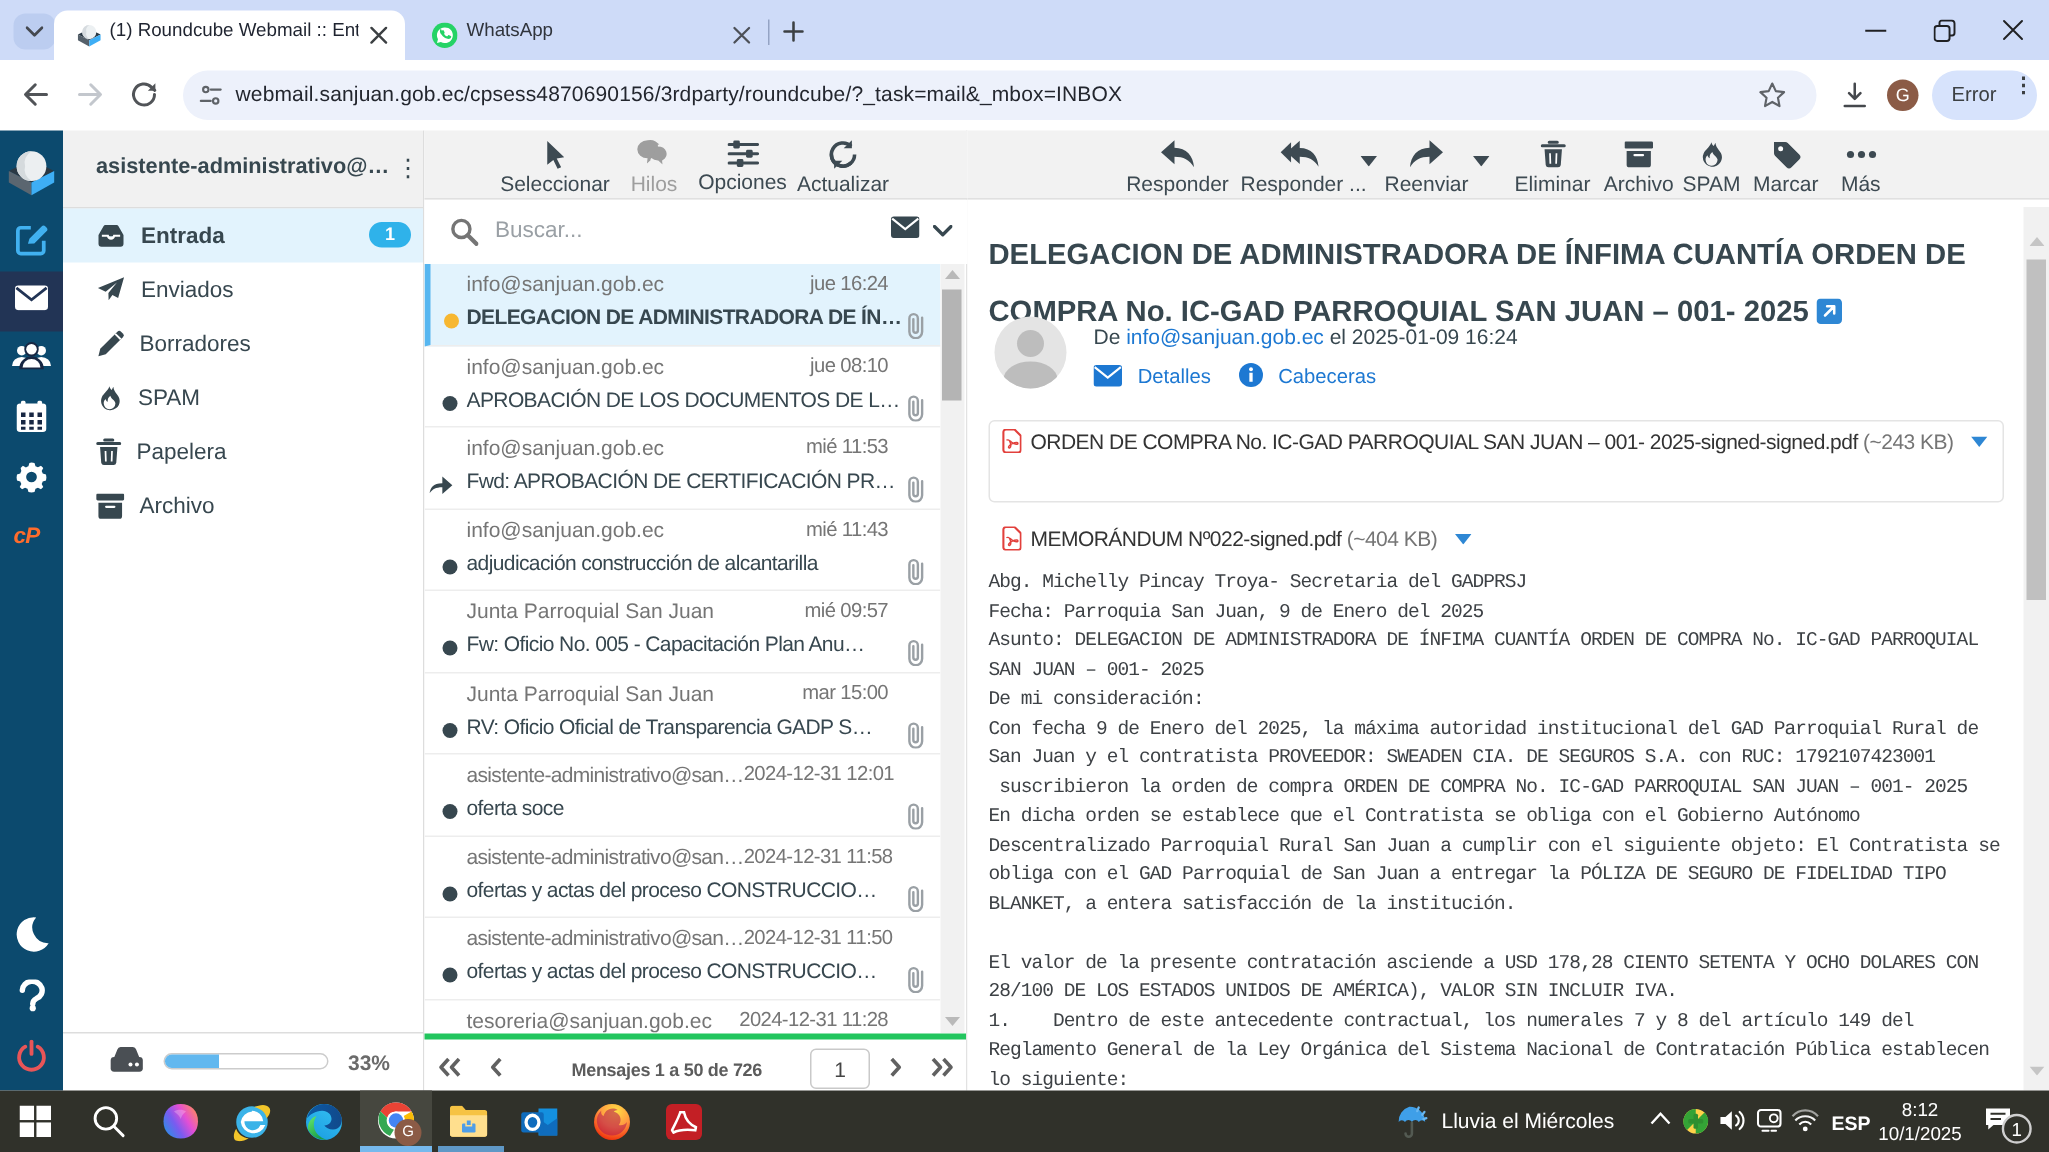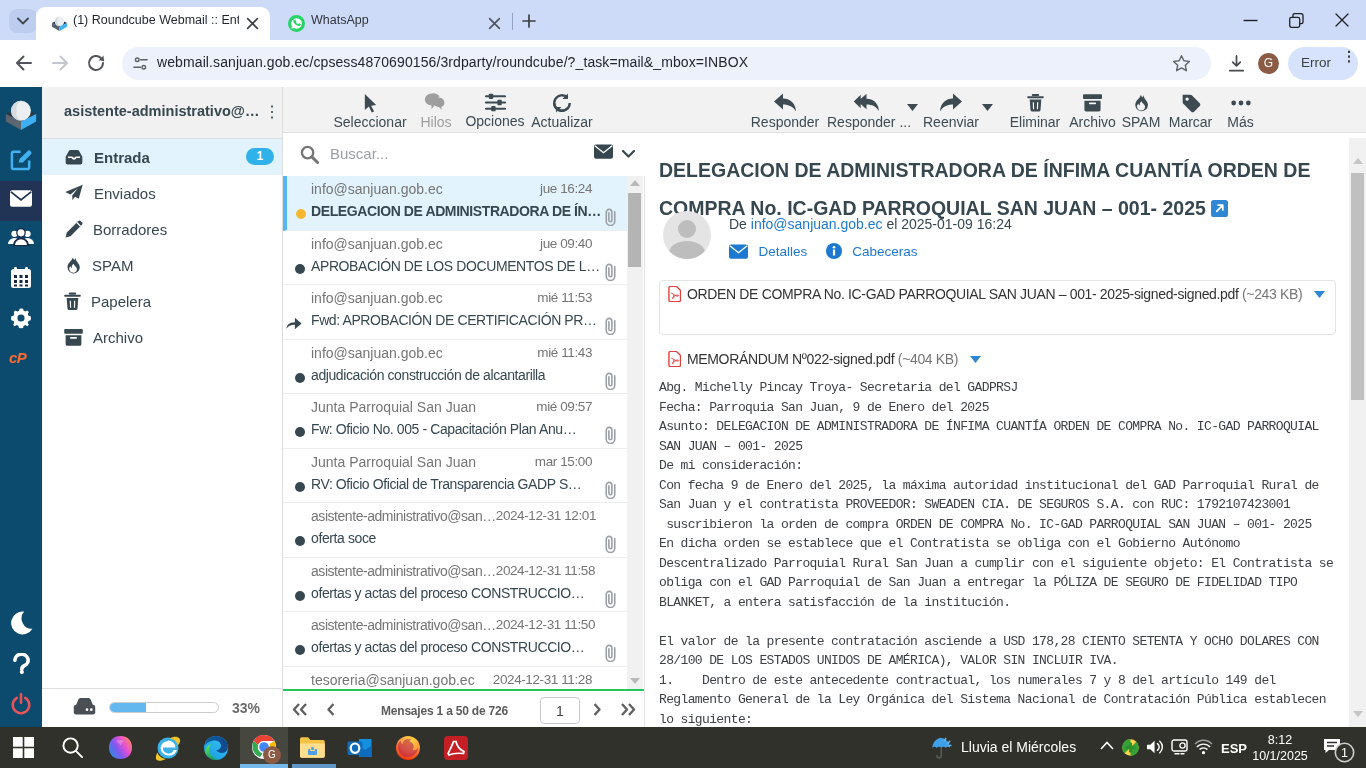--- a/index.html
+++ b/index.html
@@ -28,21 +28,21 @@
   #ltoolbar { position:absolute; left:0; top:0; width:362px; height:46px; background:#f2f2f2; border-bottom:1px solid #e0e0e0; }
   #lsearch { position:absolute; left:0; top:46px; width:362px; height:43px; background:#fff; }
   #lrows { position:absolute; left:0; top:89px; width:344px; height:513px; overflow:hidden; }
   .mrow { height:54.5px; border-bottom:1px solid #ededed; position:relative; padding:3px 10px 0 28px; }
   .msender { font-size:14px; color:#757575; display:flex; justify-content:space-between; height:20px; line-height:20px; }
   .mdate { font-size:13.5px; letter-spacing:-0.4px; color:#757575; white-space:nowrap; padding-right:25px; }
   .msub { font-size:14px; letter-spacing:-0.4px; color:#37474f; height:24px; line-height:24px; white-space:nowrap; overflow:hidden; margin-right:16px; }
   .mdot { position:absolute; left:12px; top:33px; width:10px; height:10px; border-radius:50%; background:#37474f; }
   .mclip { position:absolute; right:8px; top:31px; }
   #lscroll { position:absolute; left:344px; top:89px; width:16px; height:513px; background:#f1f1f1; }
-  #lpager { position:absolute; left:0; top:602px; width:361px; height:38px; border-top:2px solid #22c55e; background:#fff; }
+  #lpager { position:absolute; left:0; top:602px; width:361px; height:38px; border-top:4px solid #22c55e; background:#fff; }
   #view { position:absolute; left:645px; top:0; width:721px; height:640px; background:#fff; }
   #vtoolbar { position:absolute; left:0; top:0; width:721px; height:46px; background:#f2f2f2; border-bottom:1px solid #e0e0e0; }
   #vscroll { position:absolute; left:704px; top:51px; width:17px; height:589px; background:#f1f1f1; }
   .tbtn { position:absolute; top:0; height:46px; text-align:center; color:#3d4a52; font-size:14px; }
   .tbtn svg { display:block; margin:6px auto 0; }
   .tbtn .lbl { display:block; margin-top:1px; white-space:nowrap; }
   
   #taskbar { position:absolute; left:0; top:727px; width:1366px; height:41px; background:#30312a; }
 </style>
 </head>
@@ -315,21 +315,21 @@
           </div>
         <div class="msub" style="font-weight:bold;">DELEGACION DE ADMINISTRADORA DE ÍN…</div>
         <div class="mdot" style="left:9px;background:#f7b731;"></div>
         <svg class="mclip" width="17" height="19" viewBox="0 0 18 20">
             <path d="M13.5 5 L13.5 15 a4.5 4.5 0 0 1 -9 0 L4.5 5.5 a3 3 0 0 1 6 0 L10.5 14 a1.6 1.6 0 0 1 -3.2 0 L7.3 6" fill="none" stroke="#9aa0a5" stroke-width="1.7" stroke-linecap="round"></path>
           </svg>
       </div>
       <div class="mrow">
         <div class="msender">
             <span>info@sanjuan.gob.ec</span>
-            <span class="mdate">jue 09:40</span>
+            <span class="mdate">jue 08:10</span>
           </div>
         <div class="msub">APROBACIÓN DE LOS DOCUMENTOS DE L…</div>
         <div class="mdot"></div>
         <svg class="mclip" width="17" height="19" viewBox="0 0 18 20">
             <path d="M13.5 5 L13.5 15 a4.5 4.5 0 0 1 -9 0 L4.5 5.5 a3 3 0 0 1 6 0 L10.5 14 a1.6 1.6 0 0 1 -3.2 0 L7.3 6" fill="none" stroke="#9aa0a5" stroke-width="1.7" stroke-linecap="round"></path>
           </svg>
       </div>
       <div class="mrow">
         <div class="msender">
             <span>info@sanjuan.gob.ec</span>

